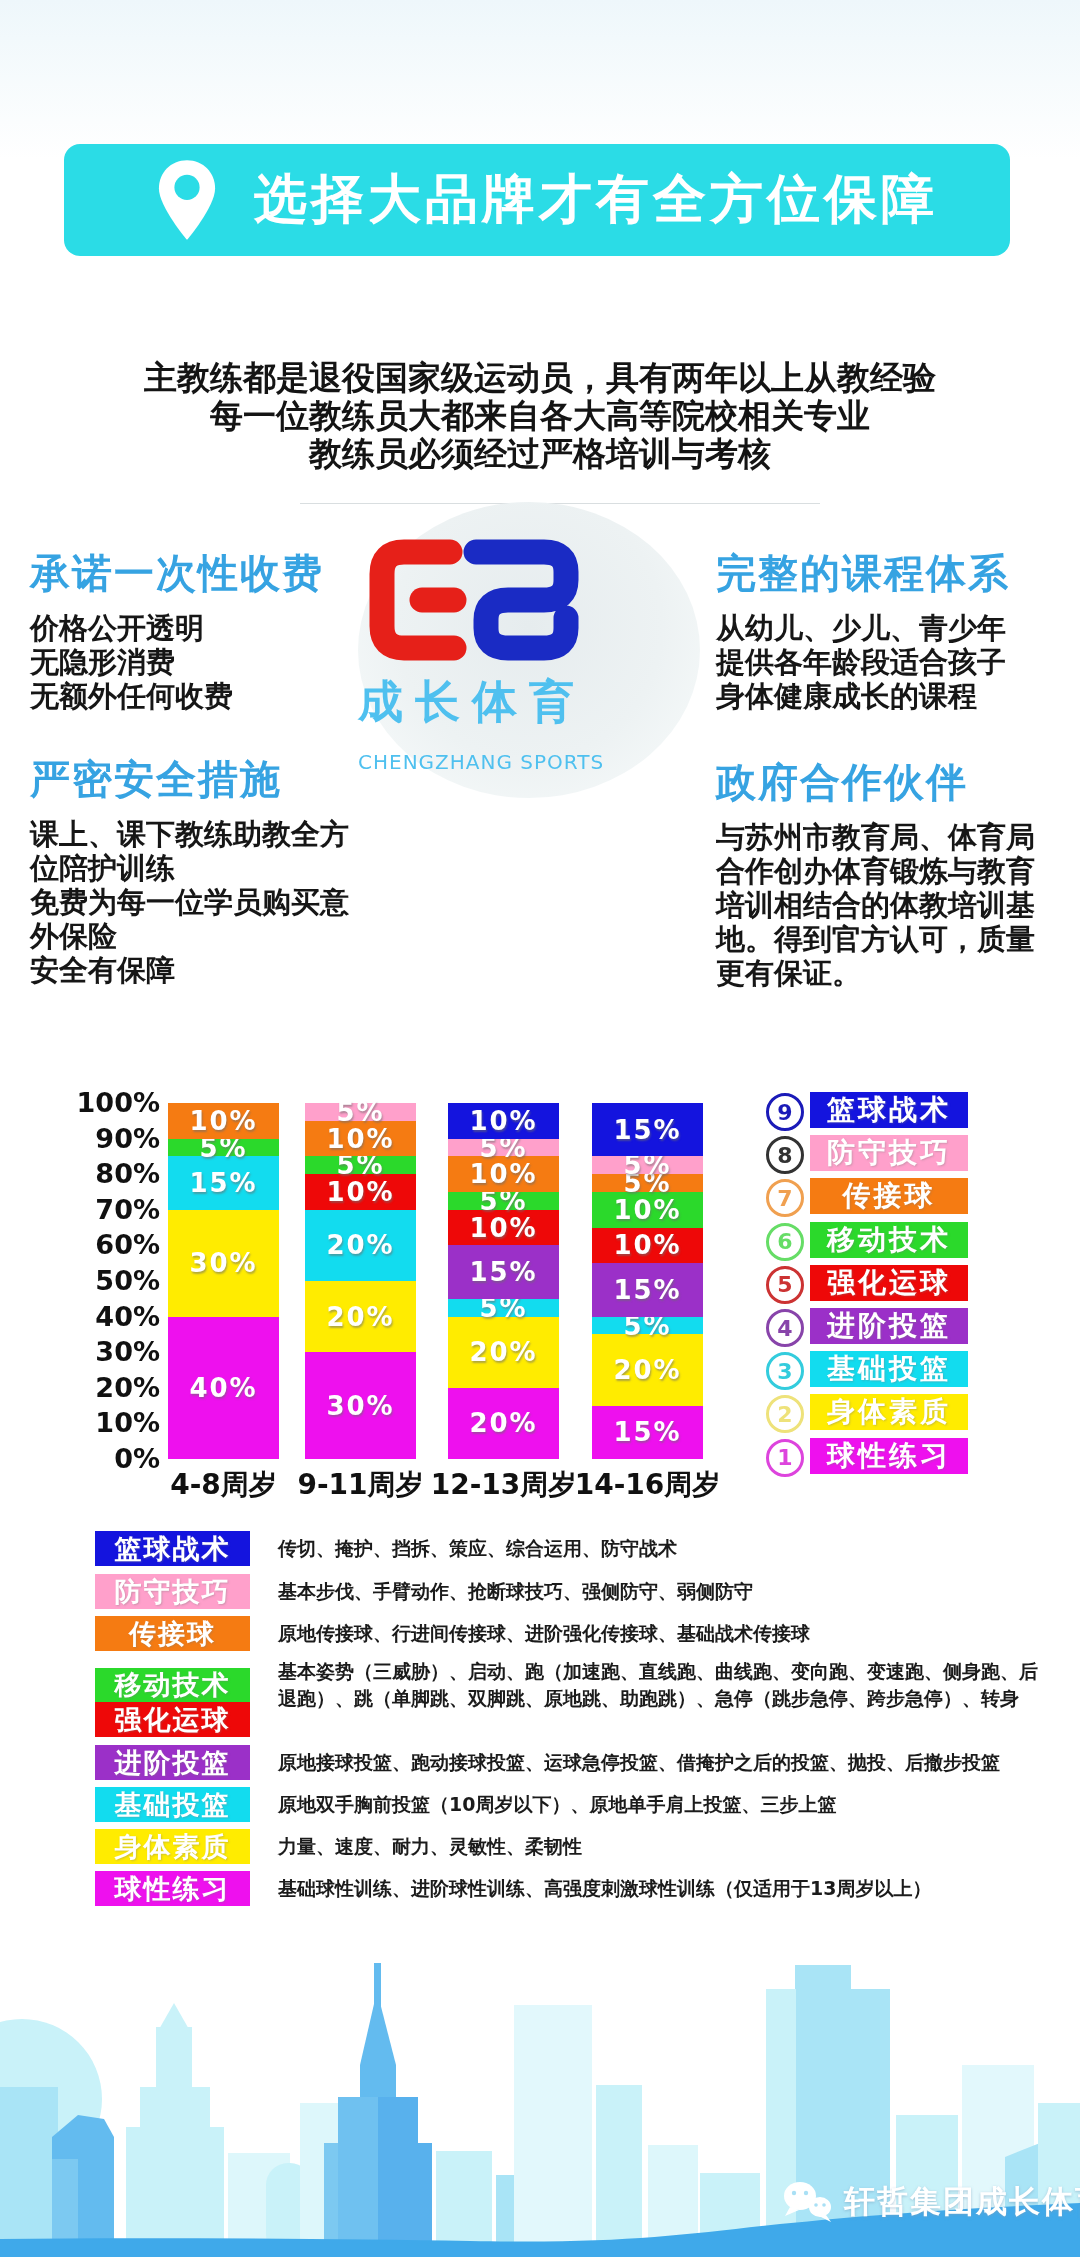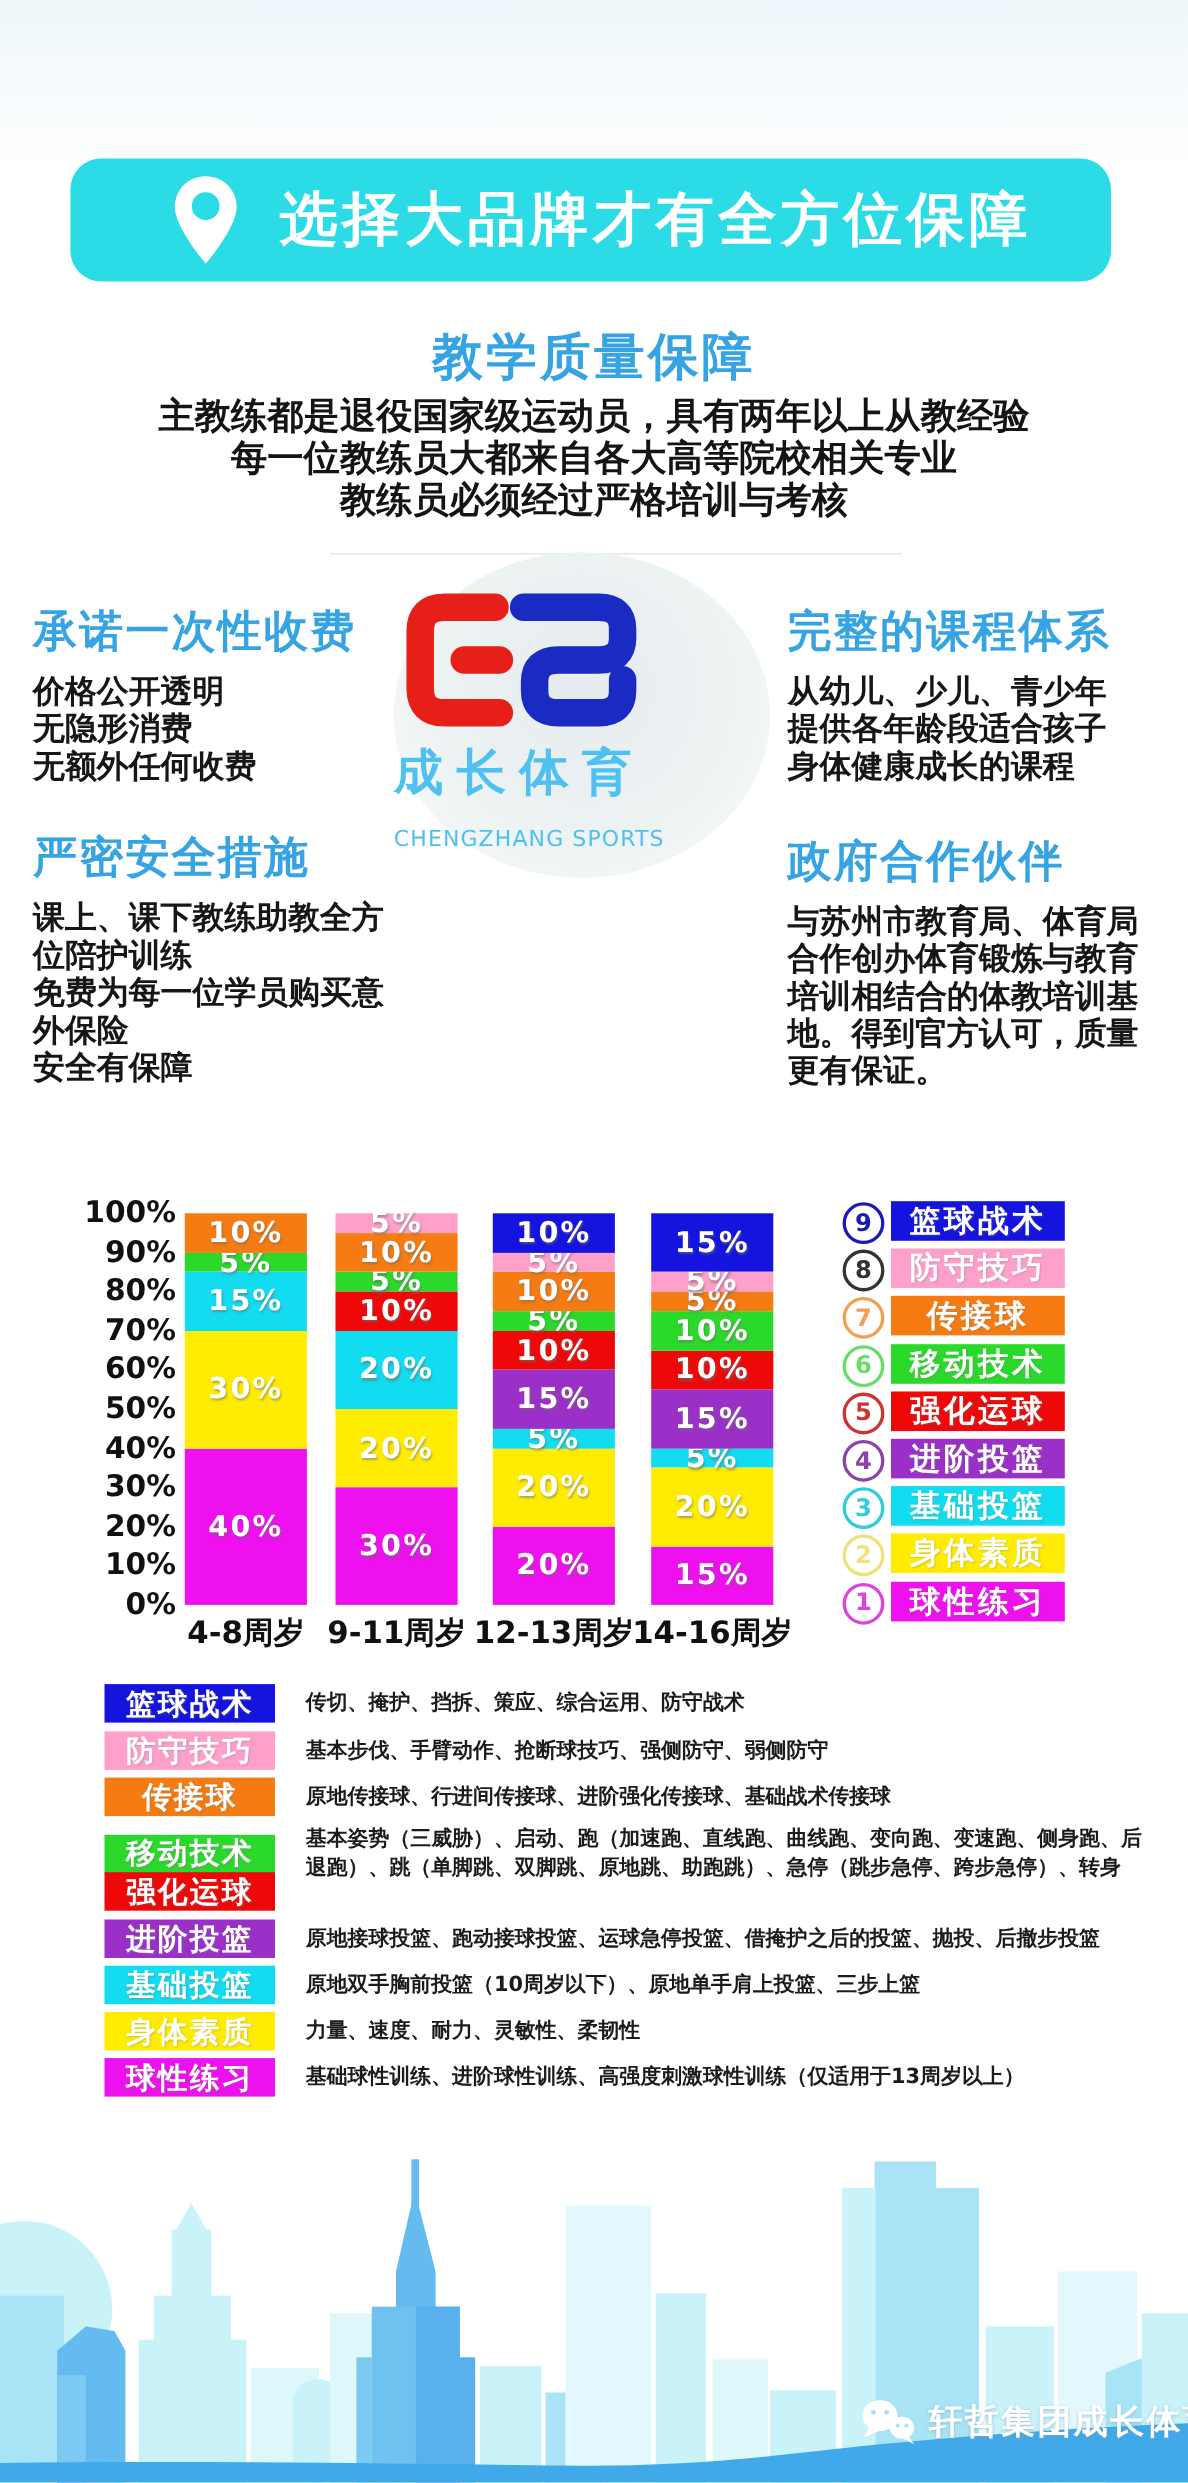--- a/index.html
+++ b/index.html
@@ -3,21 +3,21 @@
 <meta charset="utf-8">
 <style>
   html,body{margin:0;padding:0;}
   .page{position:relative;width:1080px;height:2257px;background:#ffffff;overflow:hidden;
         font-family:"DejaVu Sans",sans-serif;}
   .page::before{content:"";position:absolute;left:0;top:0;right:0;height:160px;
         background:linear-gradient(180deg,#eef7fb 0%,#ffffff 100%);}
   .abs{position:absolute;}
 
   
-  .banner{left:64px;top:144px;width:946px;height:112px;background:#2bdce6;border-radius:28px;
+  .banner{left:64px;top:144px;width:946px;height:112px;background:#2bdce6;border-radius:16px;
           display:flex;align-items:center;color:#fff;}
   .banner .pin{margin-left:92px;width:62px;height:84px;flex:0 0 auto;}
   .banner-title{margin-left:36px;font-size:53px;font-weight:bold;letter-spacing:4px;white-space:nowrap;}
 
   
   .q-title{left:0;top:294px;width:1080px;text-align:center;font-size:46px;font-weight:bold;
            color:#36a3e2;letter-spacing:3px;}
   .q-line{left:0;width:1080px;text-align:center;font-size:33px;font-weight:bold;color:#141414;}
 
   
@@ -68,21 +68,20 @@
   <div class="abs banner">
     <span class="pin">
       <svg width="62" height="84" viewBox="0 0 64 86">
         <path d="M32 2 C15 2 3 15 3 31 C3 50 32 84 32 84 C32 84 61 50 61 31 C61 15 49 2 32 2 Z" fill="#ffffff"></path>
         <circle cx="32" cy="30" r="13" fill="#2bdce6"></circle>
       </svg>
     </span>
     <span class="banner-title">选择大品牌才有全方位保障</span>
   </div>
 
-  <div class="abs q-title">教学质量保障</div>
   <div class="abs q-line" style="top:356px">主教练都是退役国家级运动员，具有两年以上从教经验</div>
   <div class="abs q-line" style="top:394px">每一位教练员大都来自各大高等院校相关专业</div>
   <div class="abs q-line" style="top:432px">教练员必须经过严格培训与考核</div>
 
   <div class="abs logo-line"></div>
 
   <div class="abs logo-circle">
     <svg width="230" height="140" viewBox="0 0 230 140" style="margin-top:28px">
       <g fill="none" stroke-linecap="round" stroke-linejoin="round" stroke-width="25">
         <path d="M92 22 H46 Q24 22 24 44 V96 Q24 118 46 118 H96" stroke="#e62019"></path>

